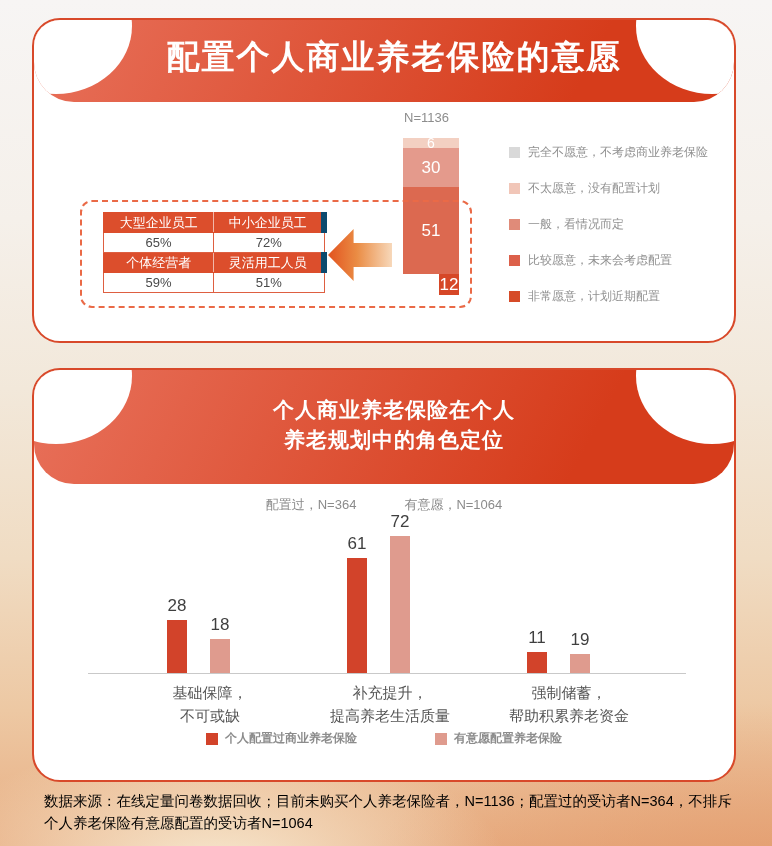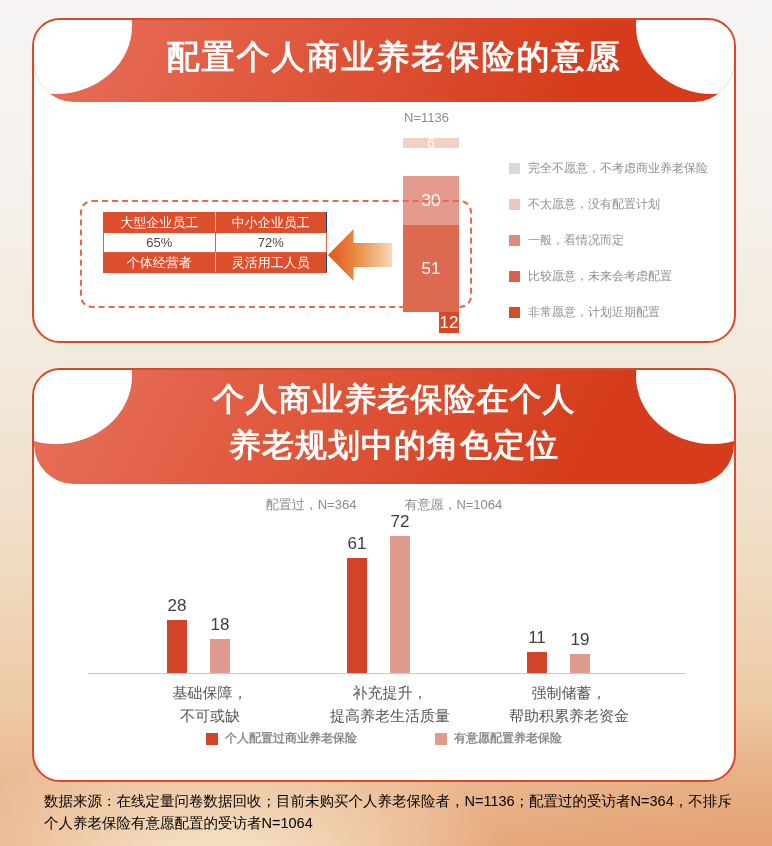--- a/index.html
+++ b/index.html
@@ -27,41 +27,41 @@
   .banner::before,.banner::after {
     content:""; position:absolute; background:#ffffff; border-radius:50%;
     width:152px; height:136px; top:-62px;
   }
   .banner::before { left:-54px; }
   .banner::after  { right:-54px; }
   .banner1 { height:82px; }
   .banner2 { height:114px; }
   .banner h1 { margin:0; color:#ffffff; font-weight:bold; text-align:center; position:relative; z-index:2; }
   .banner1 h1 { font-size:33px; letter-spacing:2px; padding-bottom:8px; }
-  .banner2 h1 { font-size:32px; letter-spacing:1px; line-height:1.45; padding-bottom:4px;font-family:Liberation Mono, monospace; }
+  .banner2 h1 { font-size:21px; letter-spacing:1px; line-height:1.45; padding-bottom:4px; }
 
   
   .n-label { position:absolute; left:322px; top:90px; font-size:13px; color:#8d8d8d;margin-left:48px; }
   .stack { position:absolute; left:369px; top:118px; width:56px; }
   .seg { display:flex; align-items:center; justify-content:center; color:#ffffff; overflow:visible; }
   .seg-0 { height:10px; font-size:14px; }
-  .seg-1 { height:49px; font-size:17px;margin-top:28px; }
+  .seg-1 { height:39px; font-size:17px; }
   .seg-2 { height:87px; font-size:17px; }
   .seg-3 { height:21px; font-size:17px;margin-left:36px; }
   .dashed-box { position:absolute; left:46px; top:180px; width:392px; height:108px;
     border:2px dashed #ea6a47; border-radius:12px; }
   .emp-table { position:absolute; left:69px; top:192px; width:224px; border-collapse:collapse; font-size:13px; }
   .emp-table td { width:50%; height:20px; text-align:center; border:1px solid #de5f41; padding:0; }
   .emp-table td.hdr { background:#dc4e2c; color:#ffffff; border-color:#dc4e2c; border-right:1px solid rgba(255,255,255,.6); }
-  .emp-table td.hdr:last-child { border-right:1px solid #0c4a6e; }
+  .emp-table td.hdr:last-child { border-right:6px solid #0c4a6e; }
   .emp-table td.val { background:#ffffff; color:#4a4a4a; }
   .arrow { position:absolute; left:294px; top:208px; width:64px; height:54px;
     background:linear-gradient(to right,#e2531f 0%,#ea8c44 45%,#f7d8ba 100%);
     clip-path:polygon(0 50%, 40% 2%, 40% 28%, 100% 28%, 100% 72%, 40% 72%, 40% 98%); }
-  .legend1 { position:absolute; left:475px; top:140px; display:flex; flex-direction:column; gap:19px; margin:0; padding:0; list-style:none; }
+  .legend1 { position:absolute; left:475px; top:124px; display:flex; flex-direction:column; gap:19px; margin:0; padding:0; list-style:none; }
   .l1item { display:flex; align-items:center; gap:8px; font-size:12px; color:#909090; white-space:nowrap; }
   .sw { width:11px; height:11px; flex:none; }
 
   
   .subtitles { position:absolute; left:0; right:0; top:126px; display:flex; justify-content:center; gap:48px;
     font-size:13px; color:#8b8b8b; }
   .chart2 { position:absolute; left:54px; top:146px; width:598px; height:158px; border-bottom:1px solid #c9c9c9; }
   .bar { position:absolute; bottom:0; width:20px; }
   .bar .v { position:absolute; top:-24px; left:50%; transform:translateX(-50%); font-size:17px; color:#3f3f3f; }
   .bar.red  { background:#d2432a; }
@@ -109,20 +109,24 @@
         <td class="hdr">中小企业员工</td>
       </tr>
       <tr>
         <td class="val">65%</td>
         <td class="val">72%</td>
       </tr>
       <tr>
         <td class="hdr">个体经营者</td>
         <td class="hdr">灵活用工人员</td>
       </tr>
+      <tr>
+        <td class="val">59%</td>
+        <td class="val">51%</td>
+      </tr>
     </tbody>
   </table>
 
   <div class="arrow"></div>
 
   <ul class="legend1">
     <li class="l1item">
       <span class="sw" style="background:#d9d9d9"></span>
       <span>完全不愿意，不考虑商业养老保险</span>
     </li>

